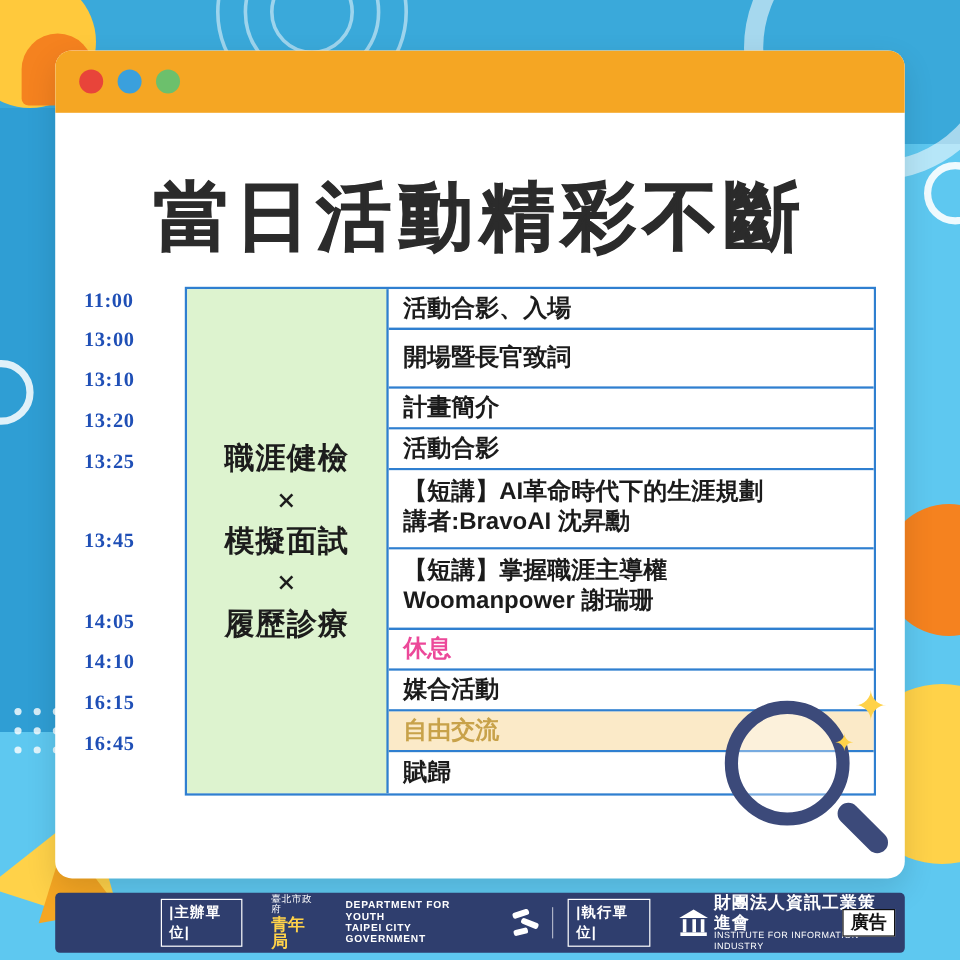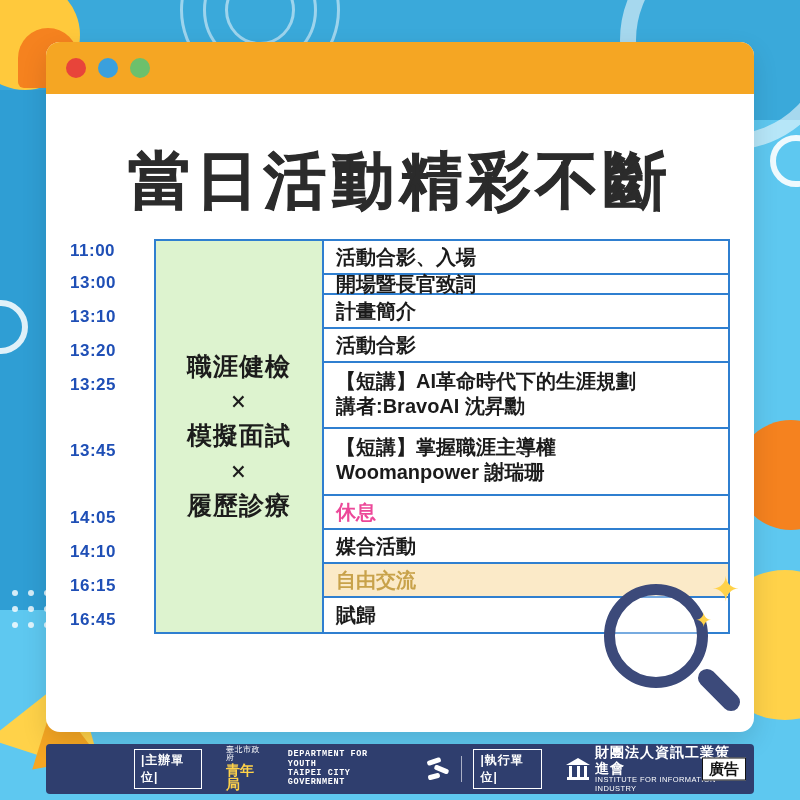--- a/index.html
+++ b/index.html
@@ -129,21 +129,21 @@
 
   
   .schedule {
     margin-top: 26px;
     display: flex;
     align-items: flex-start;
   }
   .times {
     width: 84px;
     padding-top: 0px;
-    display: flex; flex-direction: column;
+    display: flex; flex-direction: column; font-family: Liberation Serif, serif;
   }
   .time {
     color: #1f4fb6;
     font-weight: bold;
     font-size: 17px;
     letter-spacing: .5px;
     display: flex; align-items: flex-start;
     justify-content: flex-start;
   }
   .table {
@@ -236,21 +236,21 @@
     letter-spacing: 1px;
   }
   .gov-logo {
     display: flex; flex-direction: column; line-height: 1.05;
     align-items: flex-start;
   }
   .gov-logo .l1 { font-size: 8px; letter-spacing: .5px; }
   .gov-logo .l2 { font-size: 14px; font-weight: bold; color: #ffd249; }
   .dept {
     display: flex; flex-direction: column; line-height: 1.1;
-    font-size: 8.5px; letter-spacing: .6px; font-weight: bold; font-family: Liberation Mono, monospace;
+    font-size: 8.5px; letter-spacing: .6px; font-weight: bold;
   }
   .swoosh {
     width: 26px; height: 26px;
     position: relative;
     margin-left: 2px;
   }
   .swoosh b {
     position: absolute; background: #ffffff; border-radius: 2px;
   }
   .sep { width: 1px; height: 26px; background: rgba(255,255,255,.6); margin: 0 12px; }
@@ -345,21 +345,21 @@
               <span>職涯健檢</span>
               <span class="x">×</span>
               <span>模擬面試</span>
               <span class="x">×</span>
               <span>履歷診療</span>
             </div>
           </div>
 
           <div class="rows">
             <div class="row" style="height:34px">活動合影、入場</div>
-            <div class="row" style="height:20px">開場暨長官致詞</div>
+            <div class="row" style="height:49px">開場暨長官致詞</div>
             <div class="row" style="height:34px">計畫簡介</div>
             <div class="row" style="height:34px">活動合影</div>
             <div class="row two-line" style="height:66px">
               <span class="l1">【短講】AI革命時代下的生涯規劃</span>
               <span class="l2">講者:BravoAI 沈昇勳</span>
             </div>
             <div class="row two-line" style="height:67px">
               <span class="l1">【短講】掌握職涯主導權</span>
               <span class="l2">Woomanpower 謝瑞珊</span>
             </div>

